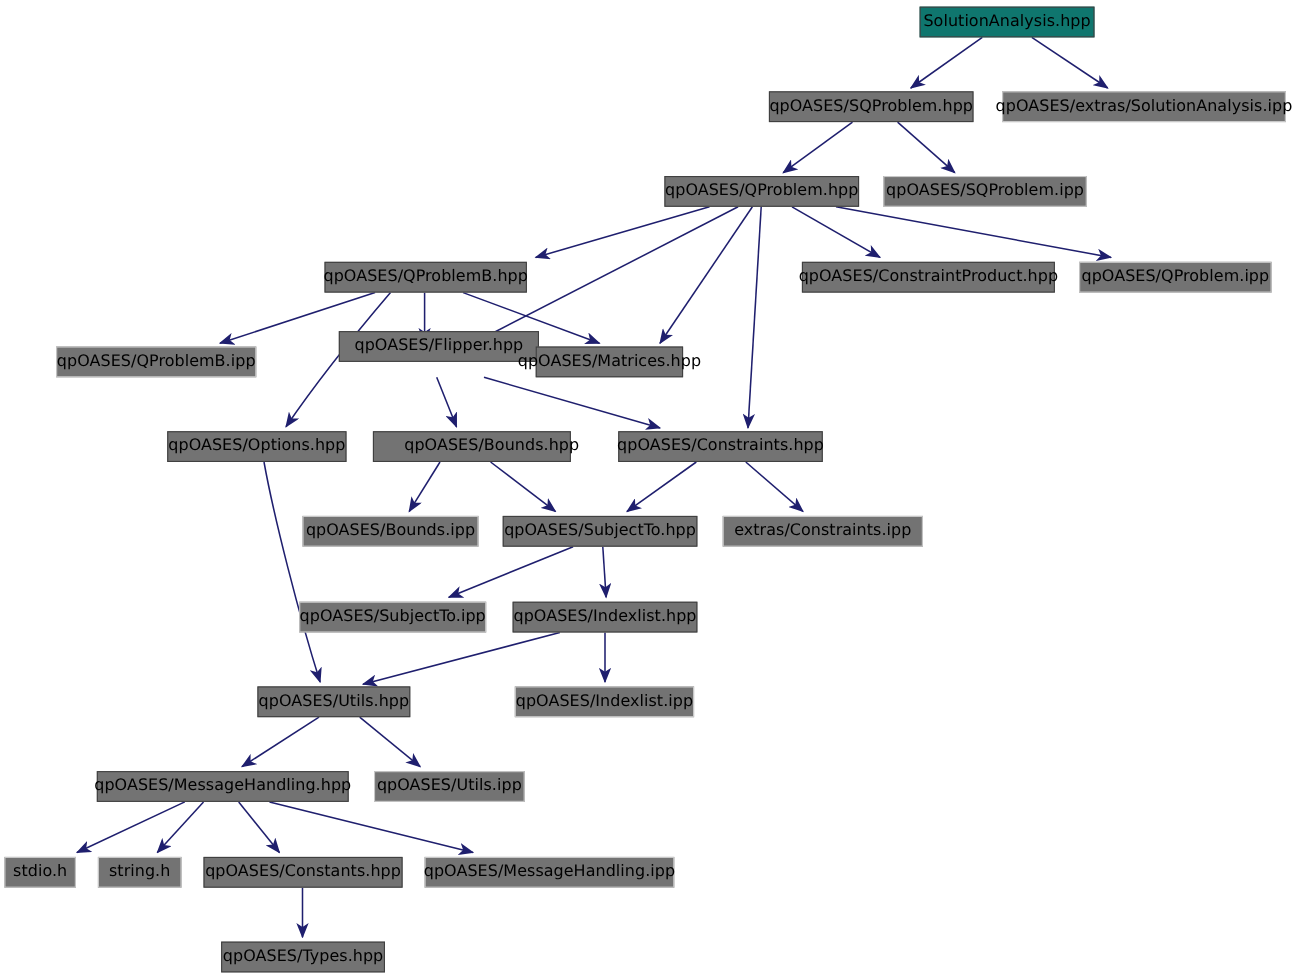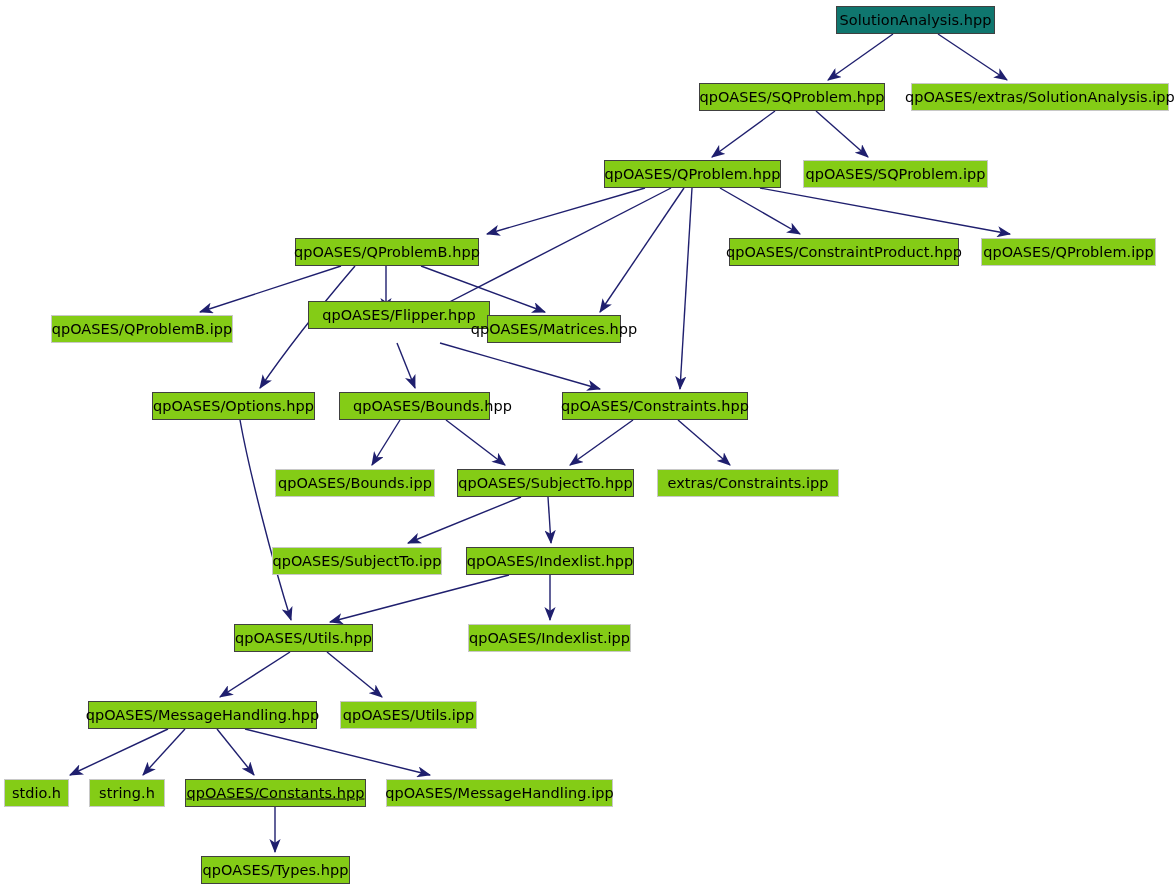--- a/index.html
+++ b/index.html
@@ -24,21 +24,21 @@
     left: 0;
     width: 1175px;
     height: 891px;
   }
   .node {
     position: absolute;
     box-sizing: border-box;
     display: flex;
     align-items: center;
     justify-content: center;
-    background: #84cc16;
+    background: #737373;
     border: 1px solid #c8c8c8;
     font-size: 14.5px;
     color: #000000;
     white-space: nowrap;
     line-height: 1;
     letter-spacing: 0.05px;
   }
   .node.hdr {
     border: 1.6px solid #404040;
   }
@@ -127,21 +127,21 @@
       </div>
       <div class="node hdr" style="left: 308px; top: 301px; width: 182px; height: 28px;">
         <span class="node-label">qpOASES/Flipper.hpp</span>
       </div>
       <div class="node hdr" style="left: 487px; top: 315px; width: 134px; height: 28px;">
         <span class="node-label">qpOASES/Matrices.hpp</span>
       </div>
       <div class="node hdr" style="left: 152px; top: 392px; width: 163px; height: 28px;">
         <span class="node-label">qpOASES/Options.hpp</span>
       </div>
-      <div class="node hdr" style="left: 339px; top: 392px; width: 151px; height: 28px; padding-left: 36px;">
+      <div class="node hdr" style="left: 339px; top: 392px; width: 180px; height: 28px; padding-left: 36px;">
         <span class="node-label">qpOASES/Bounds.hpp</span>
       </div>
       <div class="node hdr" style="left: 562px; top: 392px; width: 186px; height: 28px;">
         <span class="node-label">qpOASES/Constraints.hpp</span>
       </div>
       <div class="node inline" style="left: 275px; top: 469px; width: 160px; height: 28px;">
         <span class="node-label">qpOASES/Bounds.ipp</span>
       </div>
       <div class="node hdr" style="left: 457px; top: 469px; width: 177px; height: 28px;">
         <span class="node-label">qpOASES/SubjectTo.hpp</span>
@@ -166,21 +166,21 @@
       </div>
       <div class="node inline" style="left: 340px; top: 701px; width: 137px; height: 28px;">
         <span class="node-label">qpOASES/Utils.ipp</span>
       </div>
       <div class="node inline" style="left: 4px; top: 779px; width: 65px; height: 28px;">
         <span class="node-label">stdio.h</span>
       </div>
       <div class="node inline" style="left: 89px; top: 779px; width: 76px; height: 28px;">
         <span class="node-label">string.h</span>
       </div>
-      <div class="node hdr" style="left: 185px; top: 779px; width: 181px; height: 28px; text-decoration: underline;">
+      <div class="node hdr" style="left: 185px; top: 779px; width: 181px; height: 28px;">
         <span class="node-label">qpOASES/Constants.hpp</span>
       </div>
       <div class="node inline" style="left: 386px; top: 779px; width: 227px; height: 28px;">
         <span class="node-label">qpOASES/MessageHandling.ipp</span>
       </div>
       <div class="node hdr" style="left: 201px; top: 856px; width: 149px; height: 28px;">
         <span class="node-label">qpOASES/Types.hpp</span>
       </div>
     </div>
 </div>

